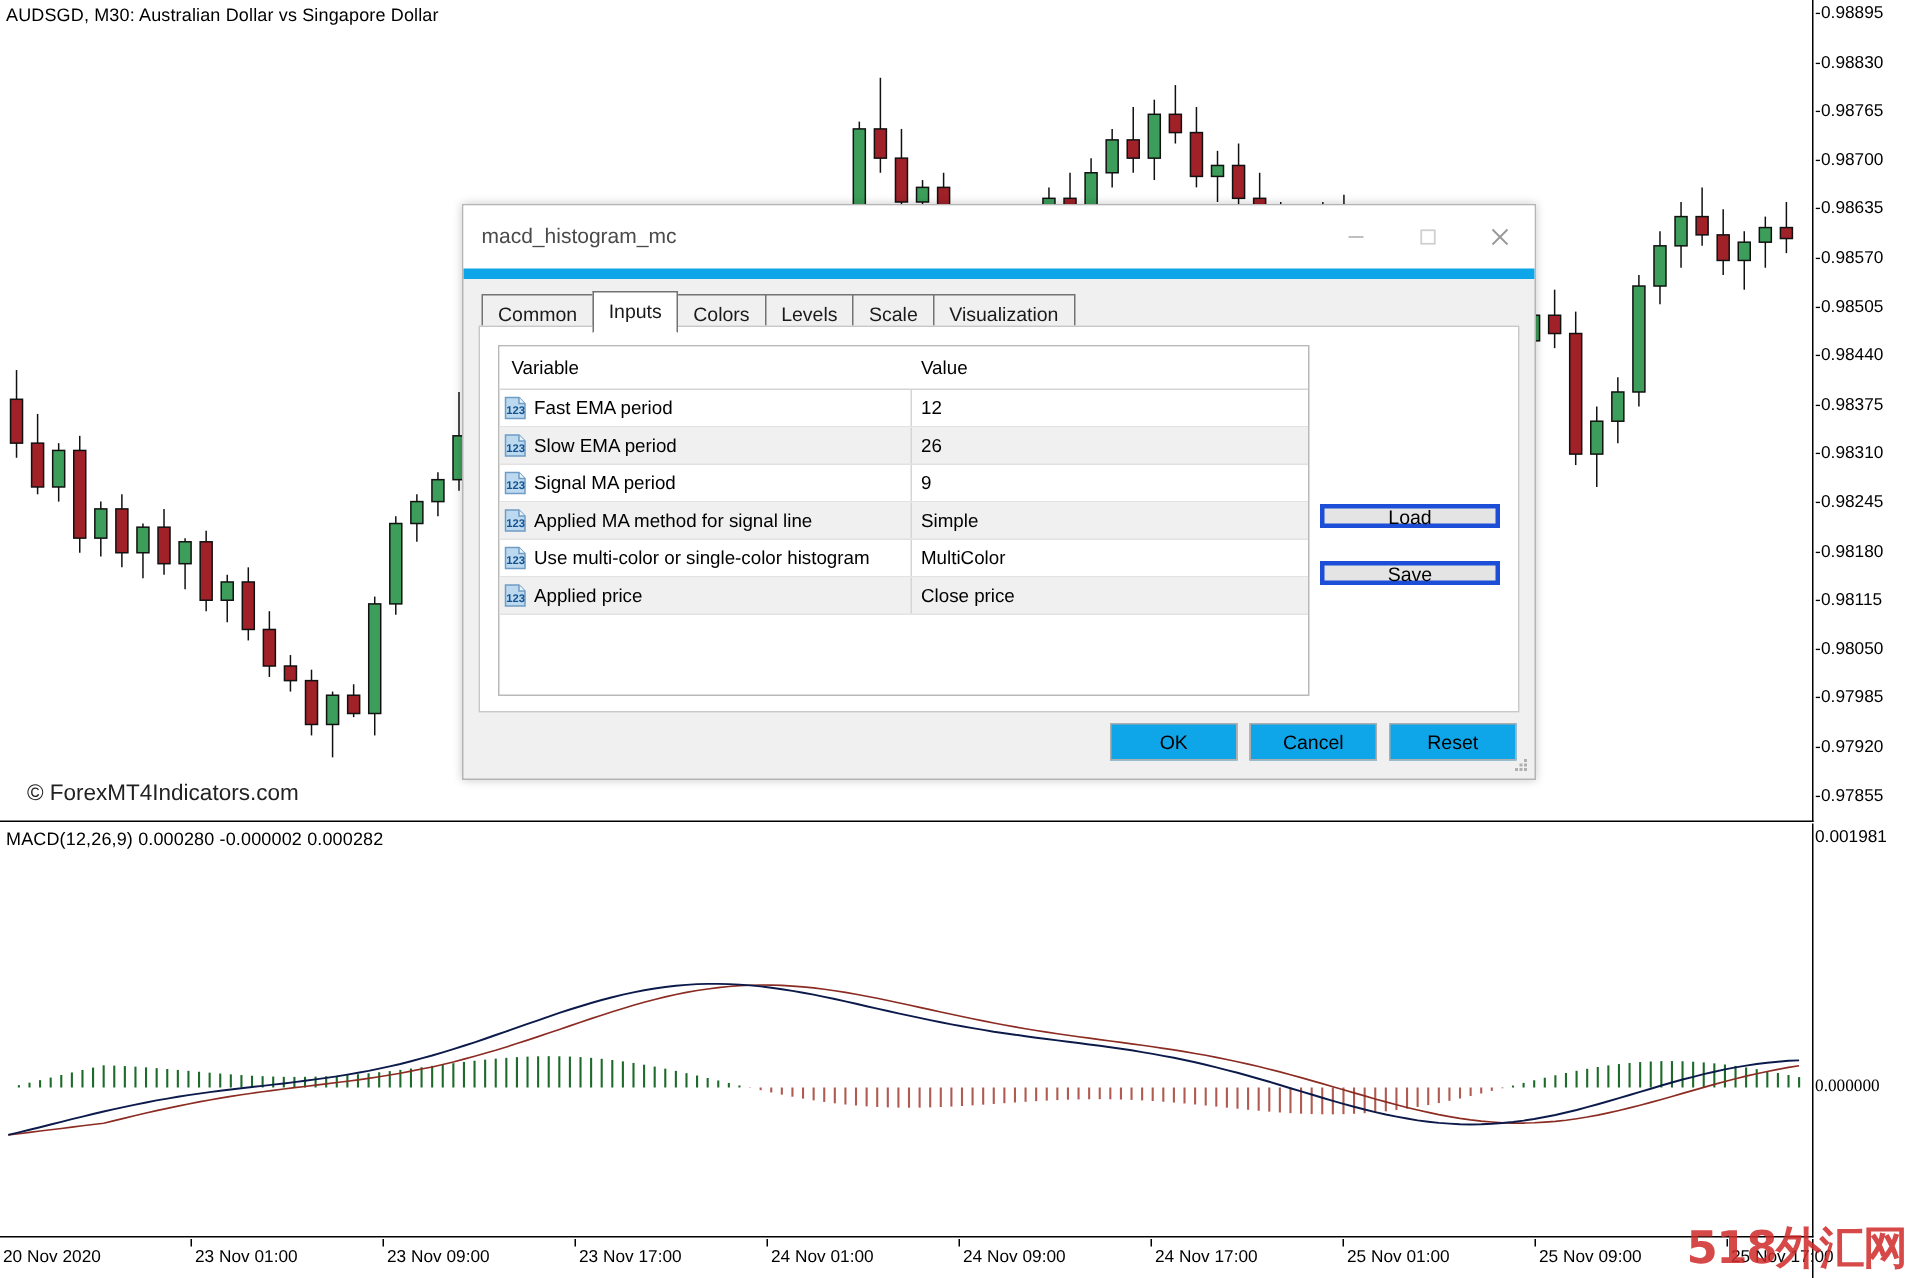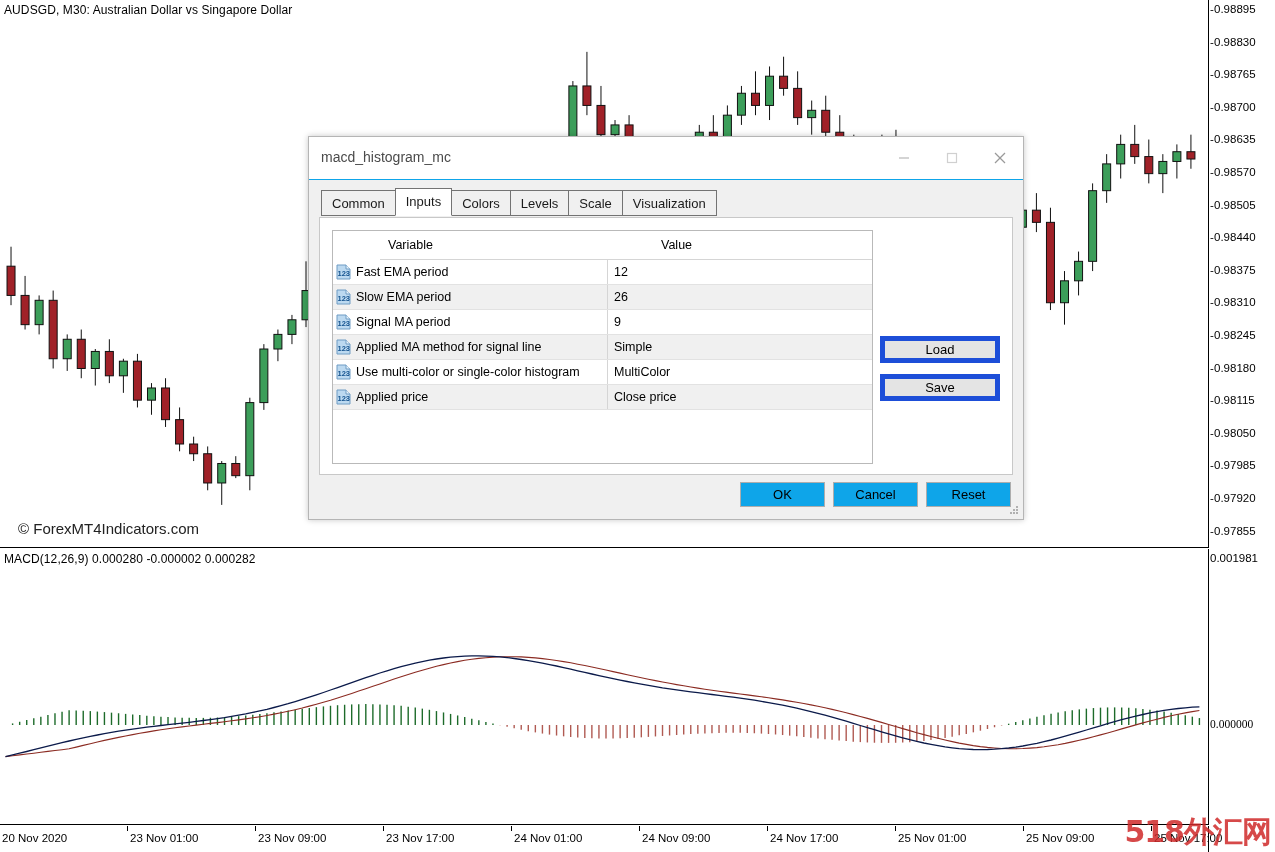--- a/index.html
+++ b/index.html
@@ -29,21 +29,21 @@
   .copyright{position:absolute;left:18px;top:520px;font-size:15px;color:#222;}
 
   .watermark{position:absolute;right:4px;top:812px;font-size:30px;font-weight:bold;
       color:#d02a2a;opacity:.85;letter-spacing:-1px;font-family:"DejaVu Sans",sans-serif;}
 
   
   #dialog{position:absolute;left:308px;top:136px;width:716px;height:384px;
       background:#f0f0f0;border:1px solid #b5b5b5;box-shadow:0 0 6px rgba(0,0,0,.22);
       box-sizing:border-box;}
   #dlg-titlebar{height:42px;background:#fff;position:relative;
-      border-bottom:1px solid #0ea5e9;}
+      border-bottom:7px solid #0ea5e9;}
   #dlg-title{position:absolute;left:12px;top:12px;font-size:14px;color:#4a4a4a;}
   .win-btn{position:absolute;top:0;width:46px;height:41px;cursor:default;}
   .win-btn svg{position:absolute;left:50%;top:50%;transform:translate(-50%,-50%);}
   #btn-min{right:96px;} #btn-max{right:48px;} #btn-close{right:0px;}
 
   #tabstrip{position:relative;height:28px;margin-top:10px;padding-left:12px;
       box-sizing:border-box;}
   #tabstrip:after{content:"";position:absolute;left:10px;right:10px;bottom:0;
       height:1px;background:#c8c8c8;}
   .tab{display:inline-block;height:26px;line-height:25px;padding:0 10px;
@@ -52,33 +52,33 @@
   .tab.active{background:#fff;border-bottom:1px solid #fff;z-index:2;
       height:28px;line-height:26px;margin-top:-2px;}
 
   #dlg-body{position:absolute;left:10px;top:80px;right:10px;height:258px;
       background:#fff;border:1px solid #c8c8c8;box-sizing:border-box;}
 
   #param-table{position:absolute;left:12px;top:12px;width:541px;height:234px;
       border:1px solid #b9b9b9;background:#fff;box-sizing:border-box;
       font-size:12.5px;color:#000;overflow:hidden;}
   .tbl-row{display:flex;height:25px;align-items:center;box-sizing:border-box;}
-  .tbl-head{height:29px;border-bottom:1px solid #d5d5d5;background:#fff;margin-left:47px;}
+  .tbl-head{height:29px;border-bottom:1px solid #d5d5d5;background:#fff;}
   .tbl-row.alt{background:#f0f0f0;}
   .tbl-row.line{border-bottom:1px solid #e2e2e2;}
   .col-var{width:275px;display:flex;align-items:center;padding-left:3px;
       box-sizing:border-box;border-right:1px solid #d5d5d5;height:100%;}
   .col-val{flex:1;padding-left:6px;display:flex;align-items:center;height:100%;}
   .tbl-head .col-var,.tbl-head .col-val{border-right:none;padding-left:8px;}
   .tbl-head .col-val{padding-left:6px;}
 
   .ico123{width:15px;height:16px;margin-right:5px;flex:0 0 auto;position:relative;}
 
-  .side-btn{position:absolute;width:120px;height:27px;background:#e4e4e4;
-      border:5px solid #1d4ed8;font-size:13px;color:#000;
+  .side-btn{position:absolute;width:120px;height:16px;background:#e4e4e4;
+      border:3px solid #1d4ed8;font-size:13px;color:#000;
       display:flex;align-items:center;justify-content:center;box-sizing:border-box;}
   #btn-load{right:12px;top:118px;}
   #btn-save{right:12px;top:156px;}
 
   .foot-btn{position:absolute;top:345px;width:85px;height:25px;background:#0ea5e9;
       border:1px solid #adadad;font-size:13px;color:#000;
       display:flex;align-items:center;justify-content:center;box-sizing:border-box;}
   #btn-ok{left:431px;} #btn-cancel{left:524px;} #btn-reset{left:617px;}
 
   #grip{position:absolute;right:3px;bottom:3px;width:10px;height:10px;}

